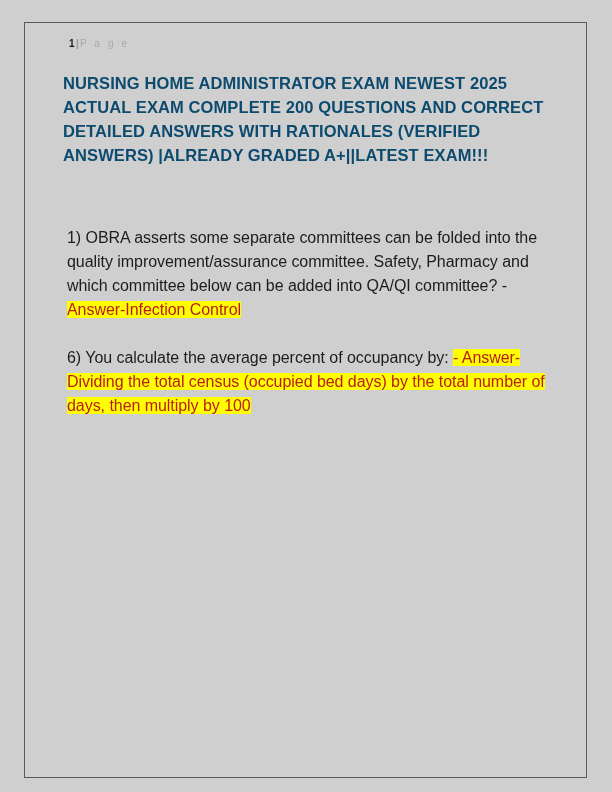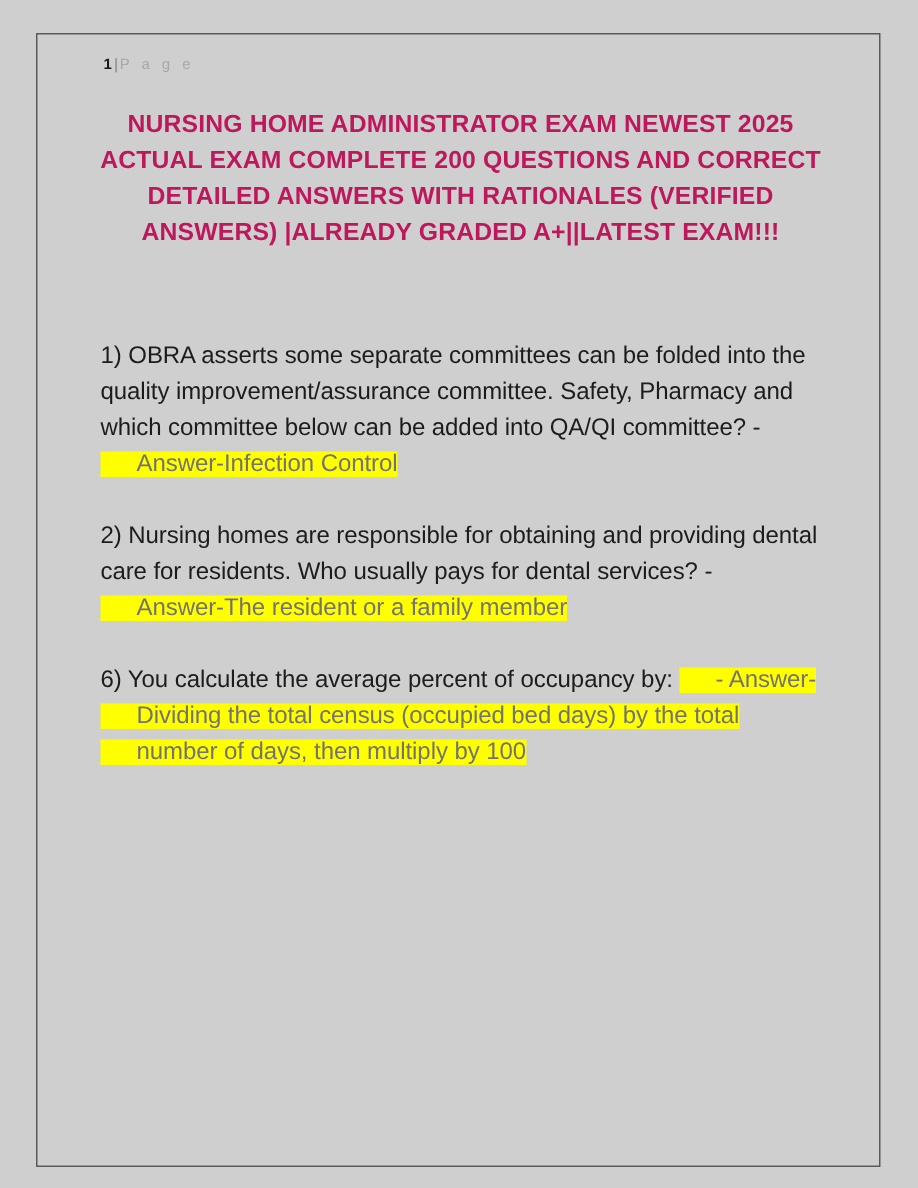--- a/index.html
+++ b/index.html
@@ -43,22 +43,22 @@
   }
   .page-header .word {
     color: #a8a8a8;
     letter-spacing: 2.6px;
   }
   .doc-title {
     position: absolute;
     left: 38px;
     top: 48px;
     width: 488px;
-    text-align: center;
-    color: #be185d;
+    text-align: left;
+    color: #0c4a6e;
     font-weight: bold;
     font-size: 16.5px;
     line-height: 24px;
     letter-spacing: 0.1px;
   }
   .content {
     position: absolute;
     left: 42px;
     top: 203px;
     width: 480px;
@@ -68,46 +68,42 @@
     line-height: 24px;
     color: #1c1c1c;
     margin-bottom: 24px;
     letter-spacing: -0.05px;
   }
   .qa-block:last-child {
     margin-bottom: 0;
   }
   .hl {
     background: #ffff00;
-    color: #737373;
+    color: #b91c1c;
     box-decoration-break: clone;
-    padding-left: 24px;
     -webkit-box-decoration-break: clone;
   }
 </style>
 </head>
 <body>
 
 <div class="page">
 
   <div class="page-header">
     <span class="num">1</span><span class="sep">|</span><span class="word">P a g e</span>
   </div>
 
   <div class="doc-title">NURSING HOME ADMINISTRATOR EXAM NEWEST 2025 ACTUAL EXAM COMPLETE 200 QUESTIONS AND CORRECT DETAILED ANSWERS WITH RATIONALES (VERIFIED ANSWERS) |ALREADY GRADED A+||LATEST EXAM!!!</div>
 
   <div class="content">
 
     <div class="qa-block">
       <span>1) OBRA asserts some separate committees can be folded into the quality improvement/assurance committee. Safety, Pharmacy and which committee below can be added into QA/QI committee? - </span><span class="hl">Answer-Infection Control</span>
     </div>
 
-    <div class="qa-block">
-      <span>2) Nursing homes are responsible for obtaining and providing dental care for residents. Who usually pays for dental services? - </span><span class="hl">Answer-The resident or a family member</span>
-    </div>
 
 
     <div class="qa-block">
       <span>6) You calculate the average percent of occupancy by: </span><span class="hl">- Answer-Dividing the total census (occupied bed days) by the total number of days, then multiply by 100</span>
     </div>
 
   </div>
 
 </div>
 

